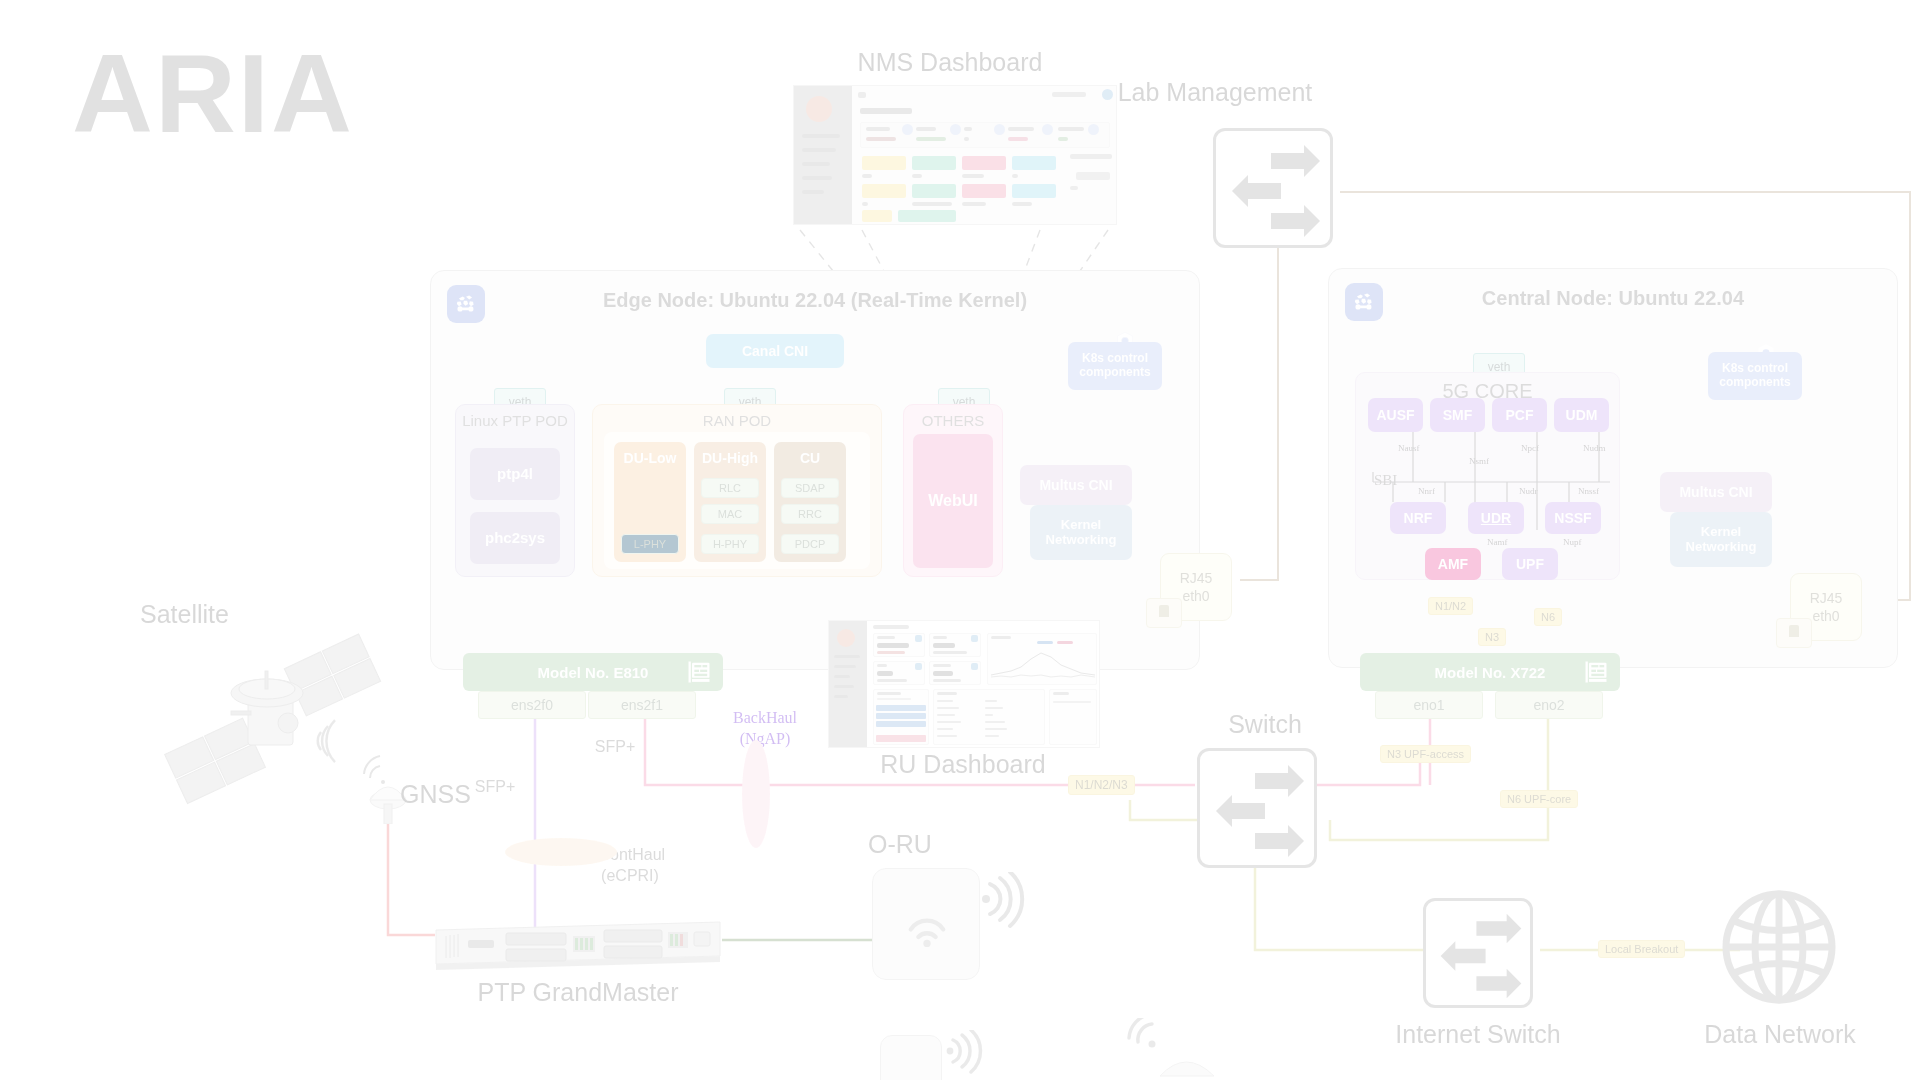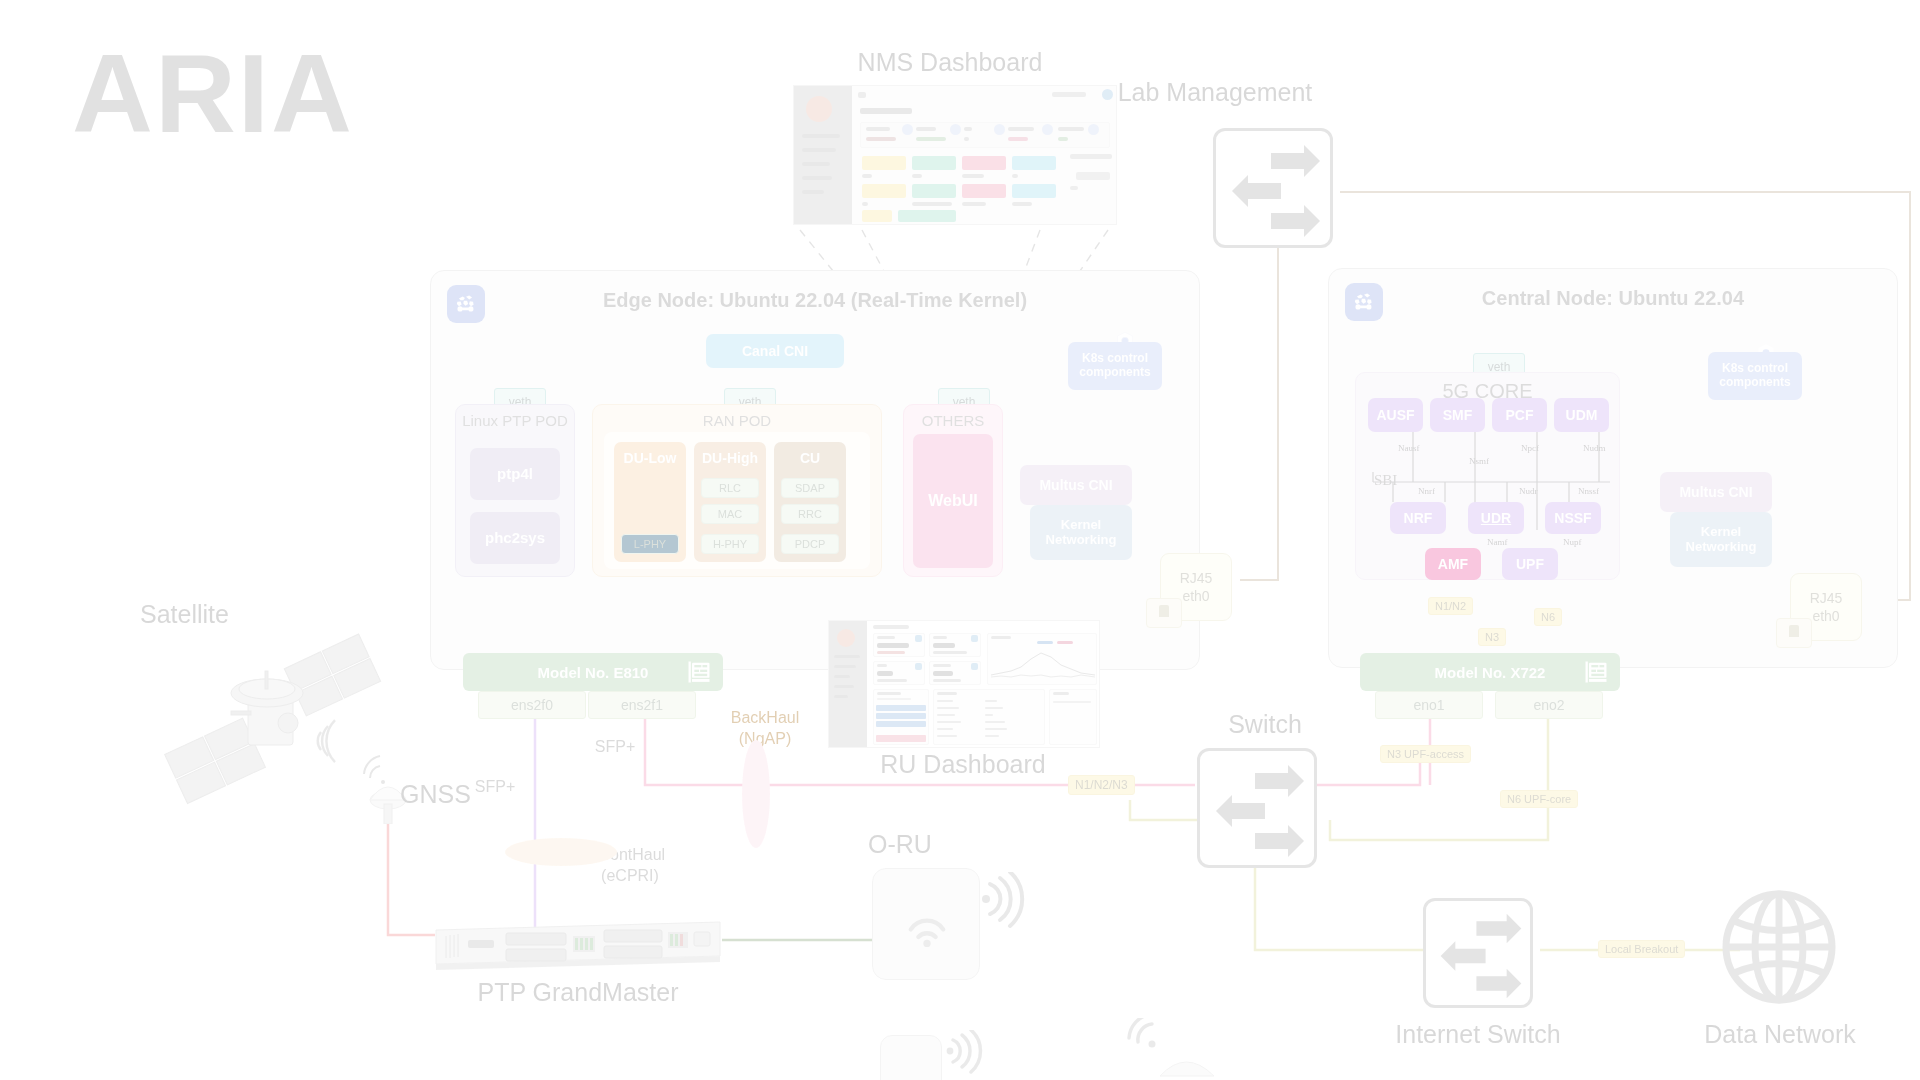--- a/index.html
+++ b/index.html
@@ -596,21 +596,21 @@
     </div>
   </div>
   <div class="abs outer-label" style="left:838px; top:750px; width:250px;">RU Dashboard</div>
 
   <div class="abs outer-label sm" style="left:450px; top:778px; width:90px; font-size:16px; color:#8a8a8a;">SFP+</div>
   <div class="abs outer-label sm" style="left:570px; top:738px; width:90px; font-size:16px; color:#8a8a8a;">SFP+</div>
   <div class="abs" style="left:565px; top:845px; width:130px; text-align:center; font-size:16px; color:#8a8a8a; line-height:1.3;">
     <span>FrontHaul</span><br>
     <span>(eCPRI)</span>
   </div>
-  <div class="abs" style="left:700px; top:708px; width:130px; text-align:center; font-size:16px; color:#a16207; line-height:1.3;">
+  <div class="abs" style="left:700px; top:708px; width:130px; text-align:center; font-size:16px; color:#6d28d9; line-height:1.3;font-family:Liberation Serif, serif;">
     <span>BackHaul</span><br>
     <span>(NgAP)</span>
   </div>
   <div class="iface-tag" style="left:1068px; top:775px; font-size:12px;">N1/N2/N3</div>
   <div class="iface-tag" style="left:1598px; top:940px; font-size:11px;">Local Breakout</div>
 
   <div class="ellipse" style="left:505px; top:838px; width:112px; height:28px; background:#fbe8d2;"></div>
   <div class="ellipse" style="left:742px; top:740px; width:28px; height:108px; background:#fbdce7;"></div>
 
   <div class="abs outer-label" style="left:140px; top:600px; width:180px; text-align:left;">Satellite</div>

